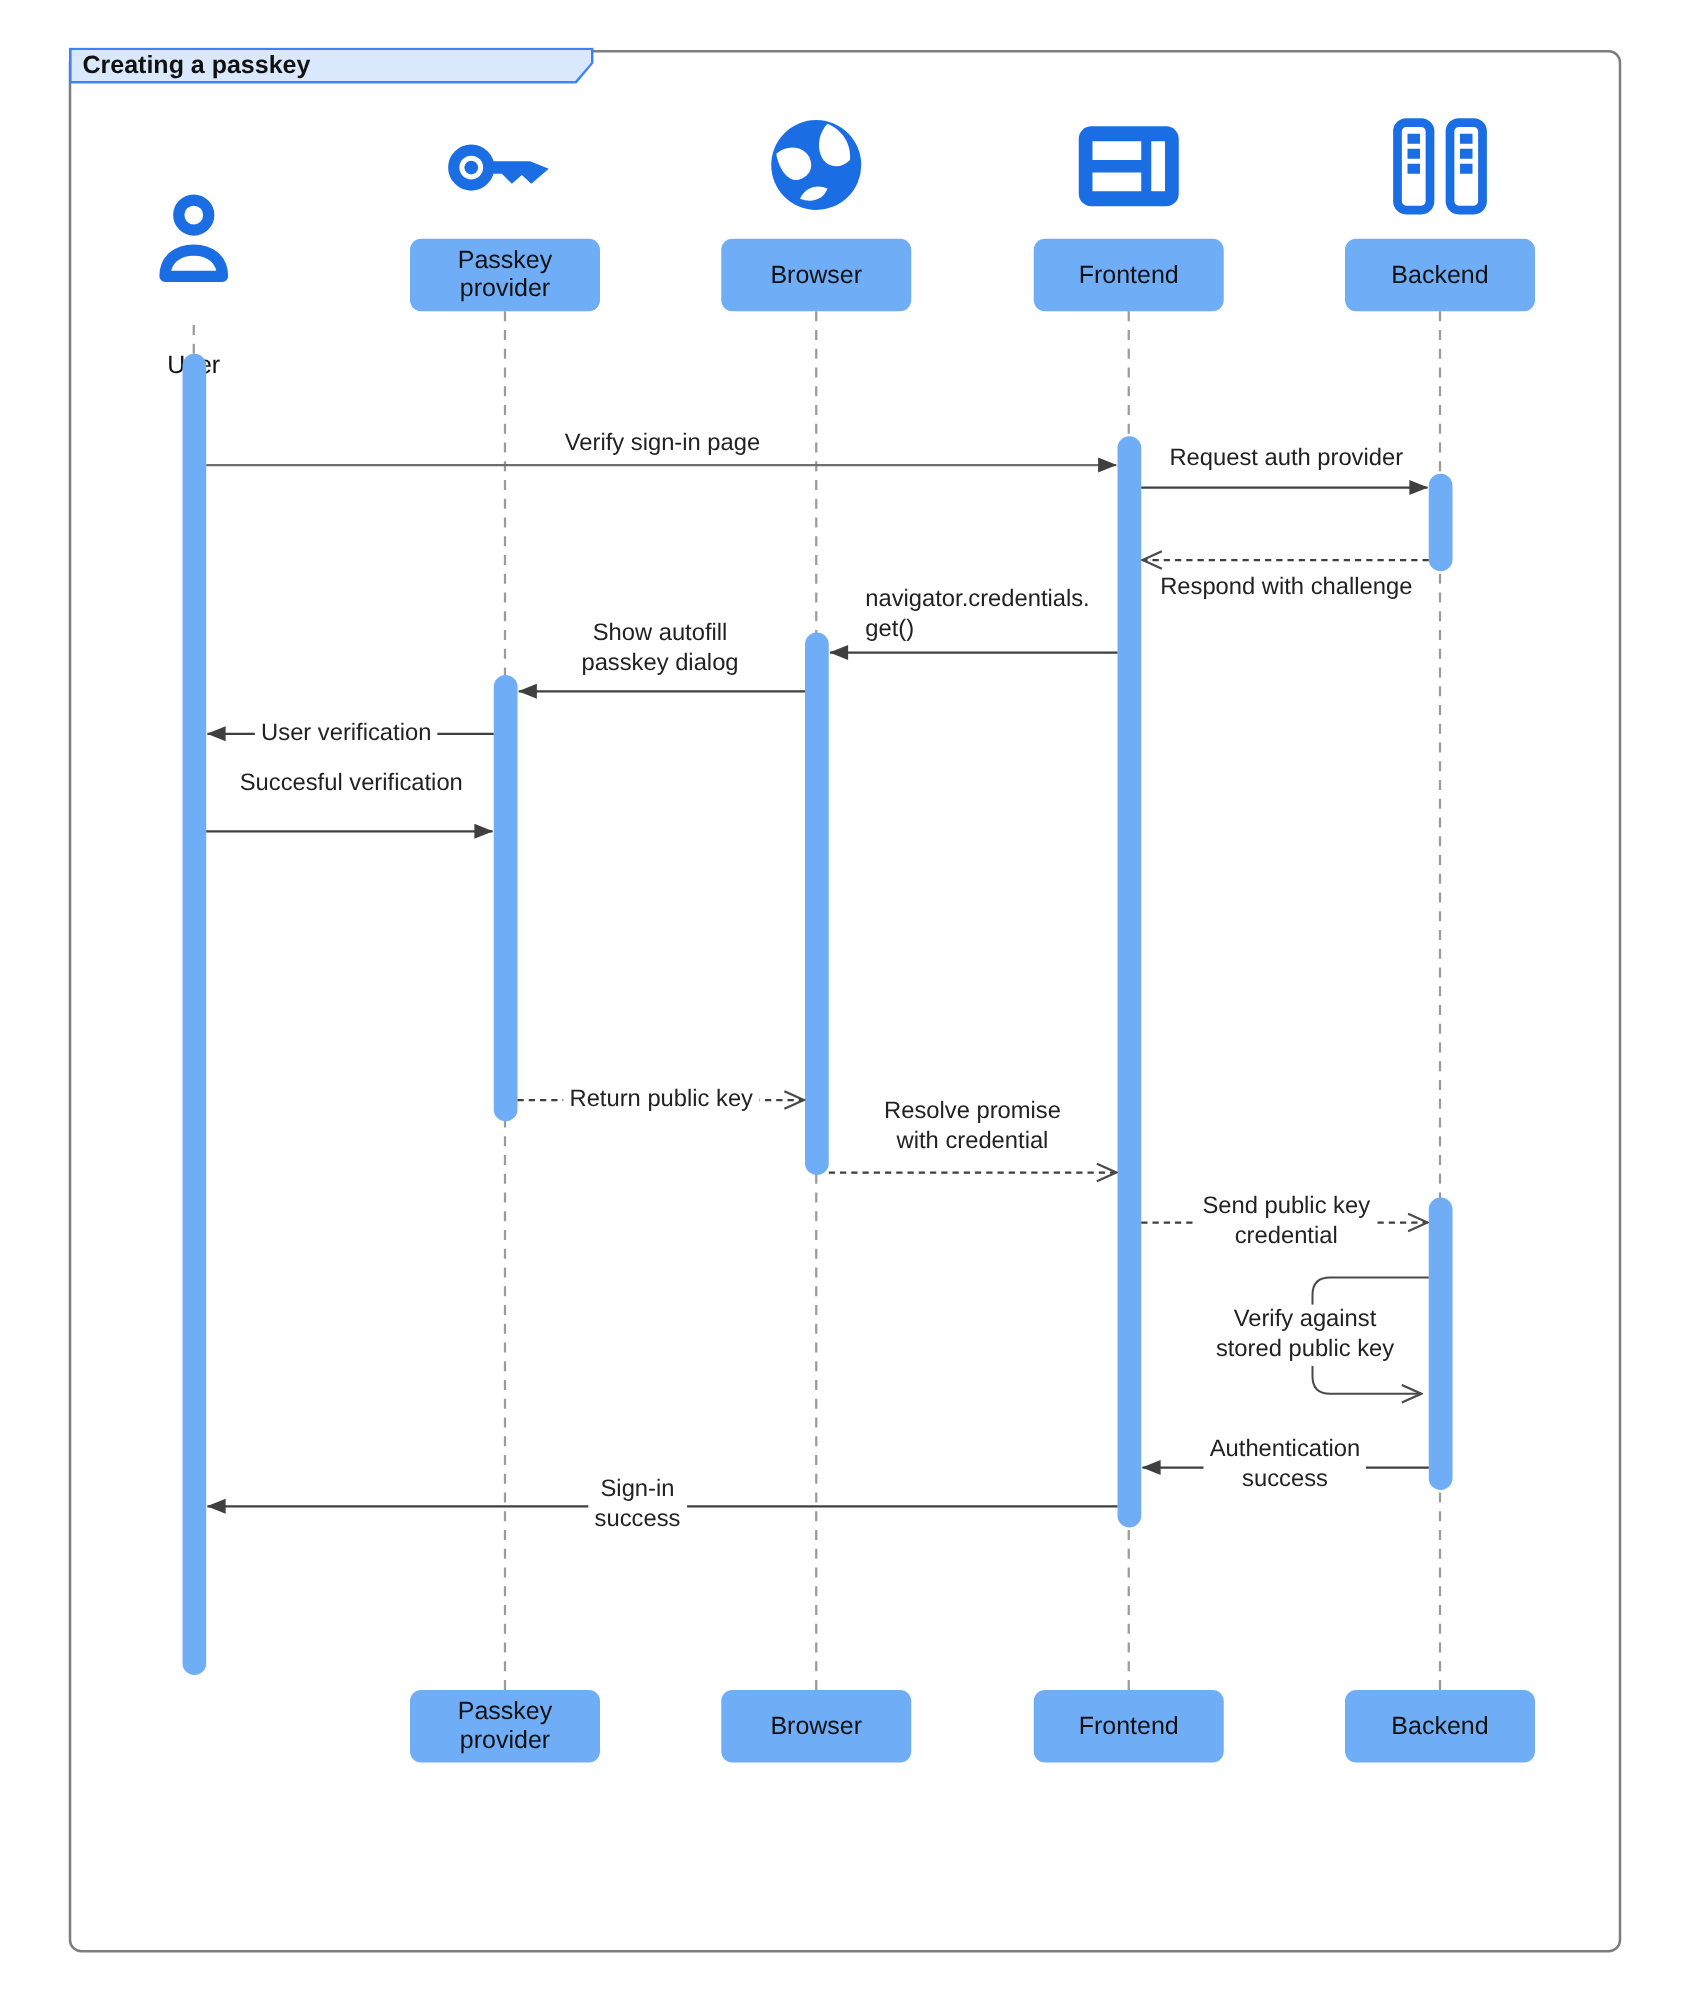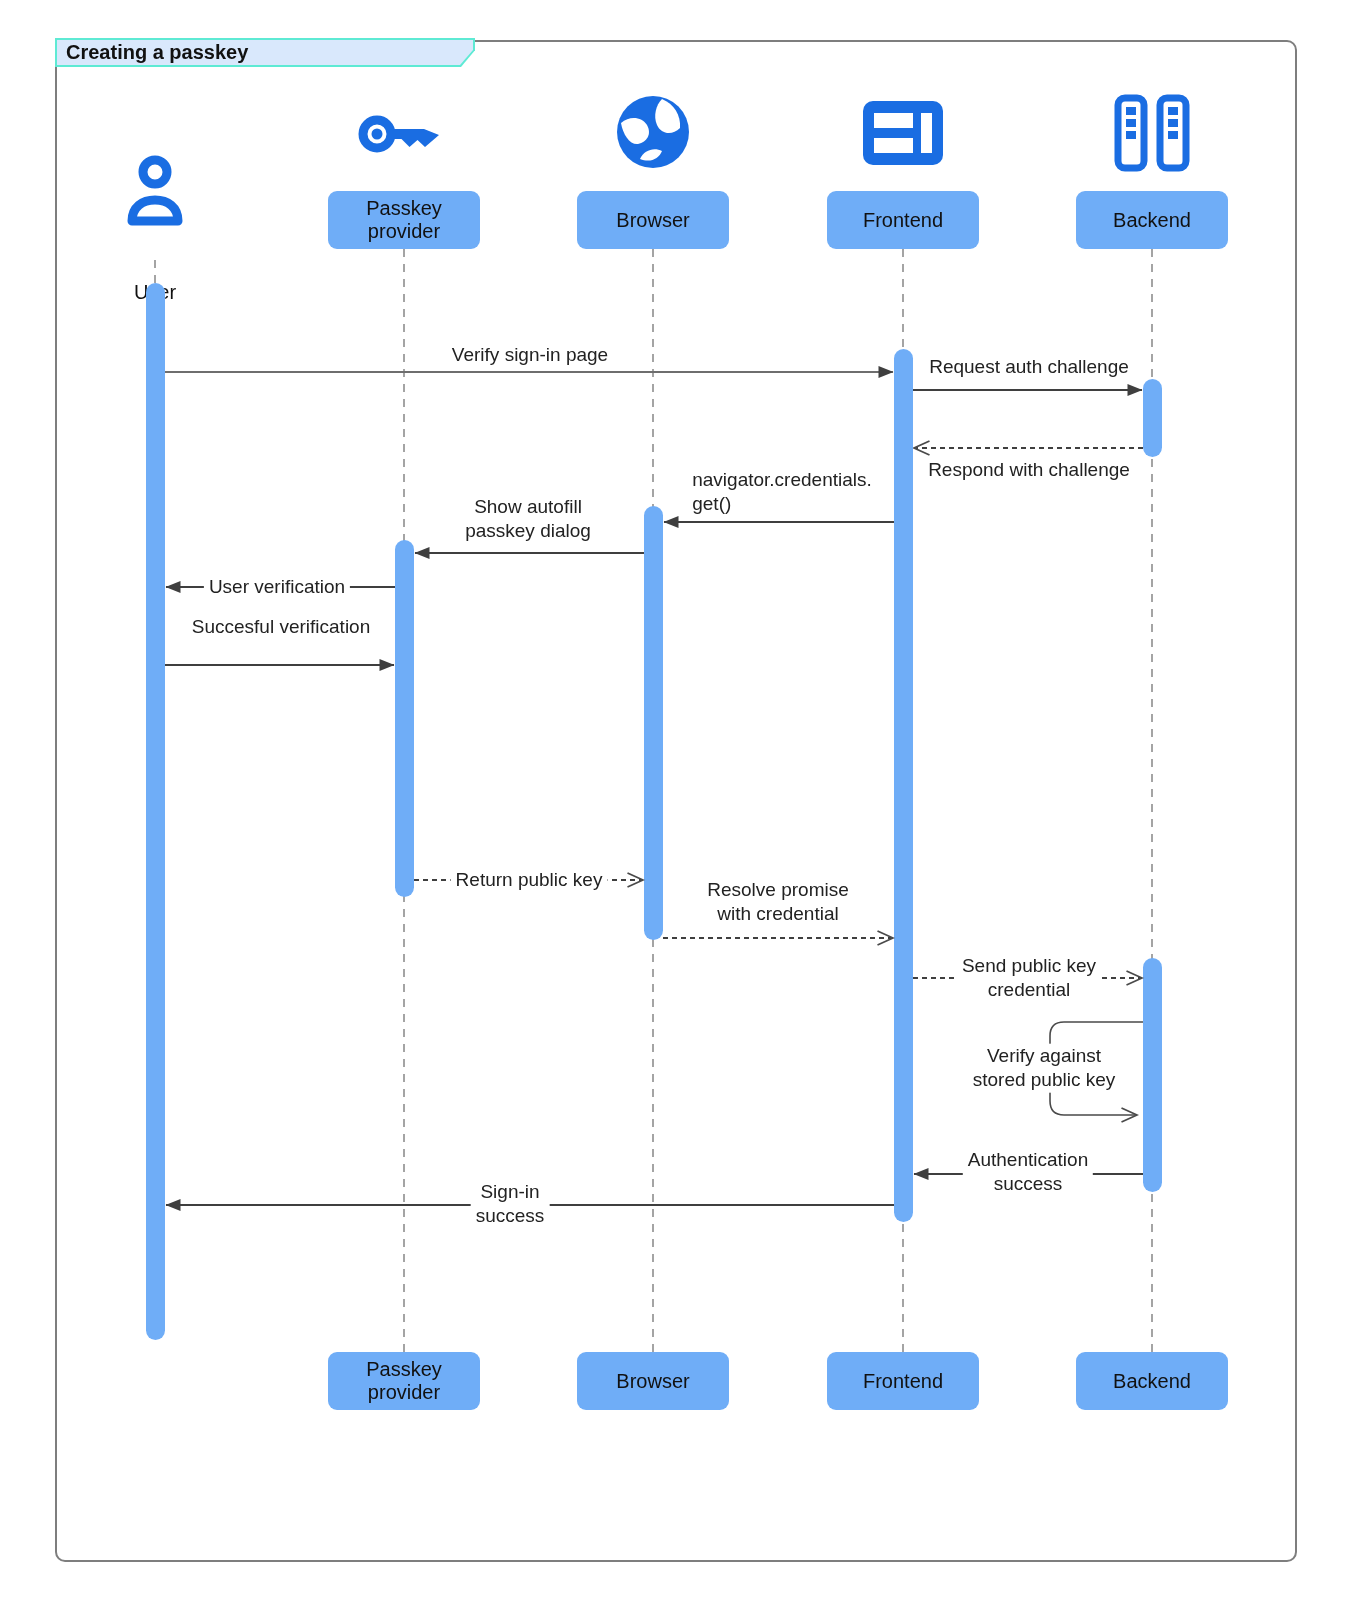--- a/index.html
+++ b/index.html
@@ -8,21 +8,21 @@
     font-family:"Liberation Sans","DejaVu Sans",sans-serif;color:#1c1c1c;
     overflow:hidden;
   }
   .frame{
     position:absolute;left:55px;top:40px;width:1238px;height:1518px;
     border:2px solid #7e7e7e;border-radius:10px;background:transparent;
   }
   .title-tab{
     position:absolute;left:55px;top:38px;width:420px;height:29px;
     clip-path:polygon(0 0,100% 0,100% 42%,calc(100% - 14px) 100%,0 100%);
-    background:#5eead4;
+    background:#3b82f6;
   }
   .title-tab-inner{
     position:absolute;left:2px;top:2px;right:2px;bottom:2px;
     clip-path:polygon(0 0,100% 0,100% 40%,calc(100% - 13px) 100%,0 100%);
     background:#d9e8fc;display:flex;align-items:center;
   }
   .title-text{font-size:20px;font-weight:bold;padding-left:9px;color:#111;}
   .pbox{
     position:absolute;width:152px;height:58px;background:#6fadf7;border-radius:9px;
     display:flex;align-items:center;justify-content:center;text-align:center;
@@ -154,21 +154,21 @@
     <line x1="414" y1="880" x2="643" y2="880" stroke-dasharray="5 4" marker-end="url(#arrOpen)"></line>
     <line x1="663" y1="938" x2="893" y2="938" stroke-dasharray="5 4" marker-end="url(#arrOpen)"></line>
     <line x1="913" y1="978" x2="1142" y2="978" stroke-dasharray="5 4" marker-end="url(#arrOpen)"></line>
     <path d="M1143 1022 H1064 Q1050 1022 1050 1036 V1101 Q1050 1115 1064 1115 H1137" stroke="#4a4a4a" stroke-width="1.6" marker-end="url(#arrOpen)"></path>
     <line x1="1143" y1="1174" x2="914" y2="1174" marker-end="url(#arrFilled)"></line>
     <line x1="894" y1="1205" x2="166" y2="1205" marker-end="url(#arrFilled)"></line>
   </g>
 </svg>
 
 <div class="msg z4" style="left:530px;top:355px">Verify sign-in page</div>
-<div class="msg z4" style="left:1029px;top:367px">Request auth challenge</div>
+<div class="msg z4" style="left:1029px;top:367px">Request auth provider</div>
 <div class="msg z4" style="left:1029px;top:470px">Respond with challenge</div>
 <div class="msg left z4" style="left:782px;top:492px">navigator.credentials.
 get()</div>
 <div class="msg z4" style="left:528px;top:519px">Show autofill
 passkey dialog</div>
 <div class="msg z4" style="left:277px;top:587px">User verification</div>
 <div class="msg z4" style="left:281px;top:627px">Succesful verification</div>
 <div class="msg z4" style="left:529px;top:880px">Return public key</div>
 <div class="msg z4" style="left:778px;top:902px">Resolve promise
 with credential</div>

